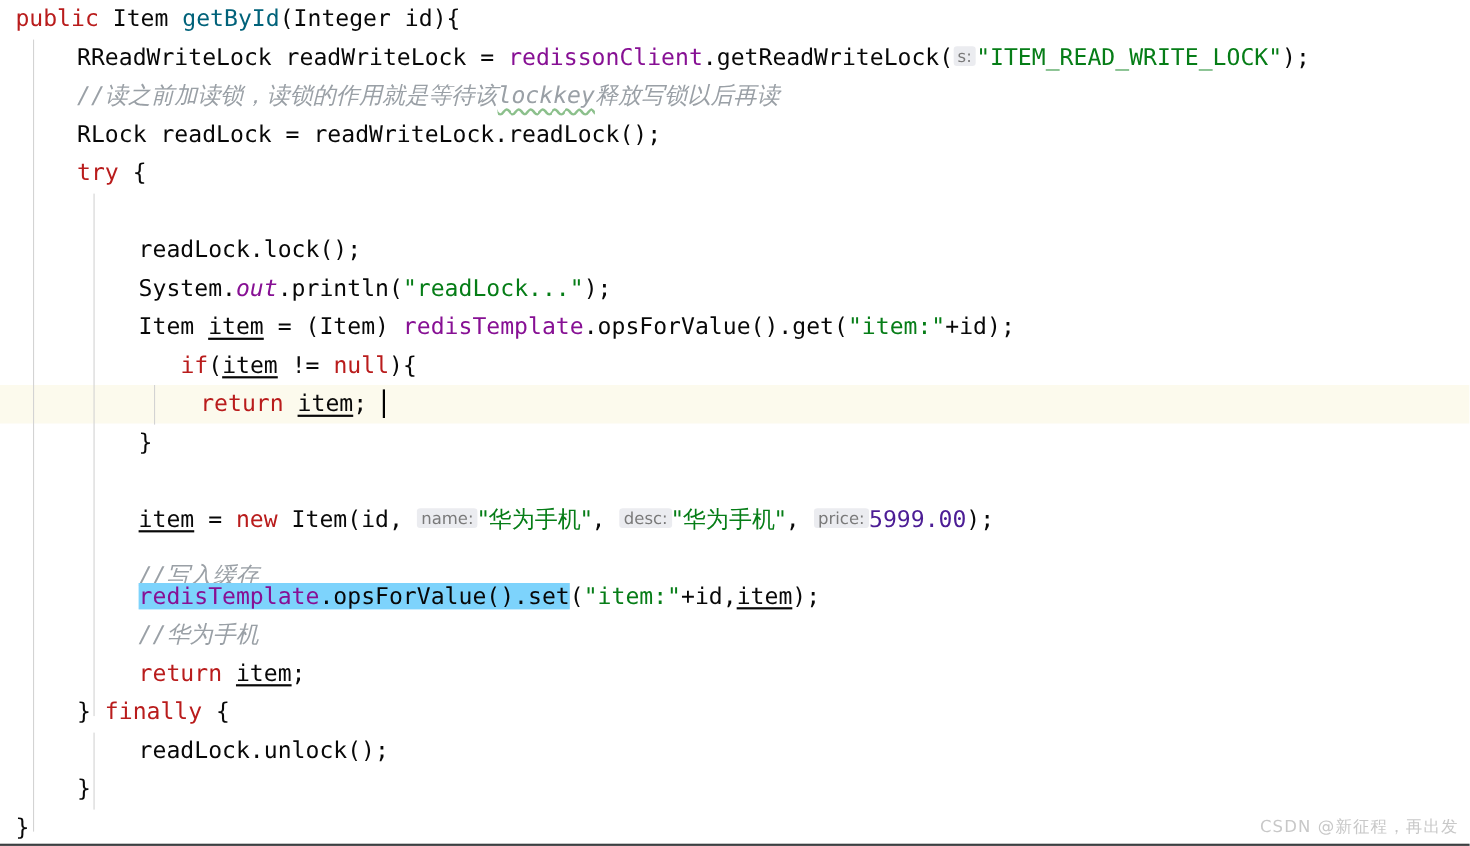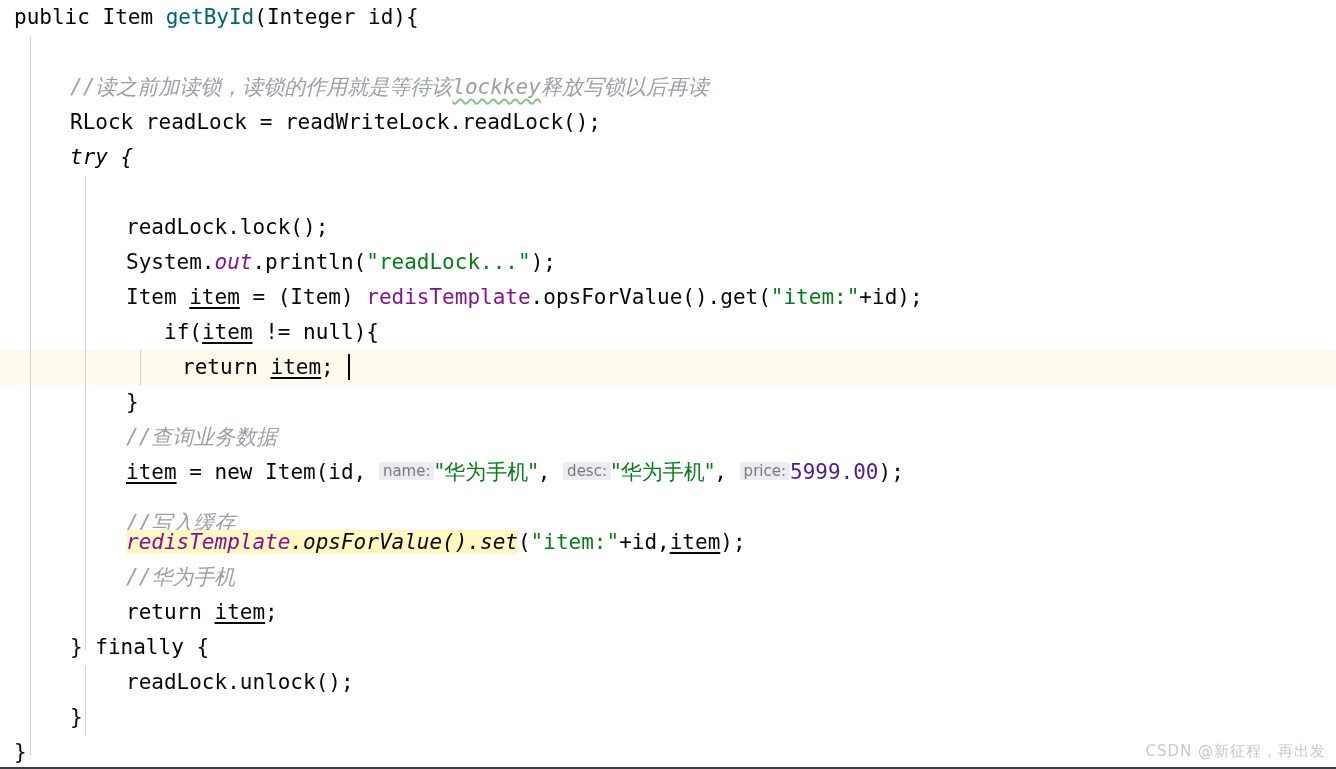--- a/index.html
+++ b/index.html
@@ -53,21 +53,21 @@
     white-space: pre;
     font-size: 21px;
     font-family: "DejaVu Sans Mono", "Liberation Mono", monospace;
     letter-spacing: 0px;
     color: #080808;
     z-index: 2;
   }
   .line .ind { display: inline-block; }
 
   
-  .kw      { color: #000000; text-align: right; }
+  .kw      { color: #b91c1c; text-align: right; }
   .type    { color: #080808; }
   .meth    { color: #00627a; }
   .field   { color: #871094; }
   .static  { color: #871094; font-style: italic; }
   .str     { color: #067d17; }
   .num     { color: #4c1d95; }
   .punc    { color: #080808; }
   .localvar{ color: #080808; text-decoration: underline; text-underline-offset: 3px; }
 
   
@@ -96,22 +96,21 @@
     font-family: "DejaVu Sans", "Liberation Sans", sans-serif;
     border-radius: 3px;
     padding: 1px 4px 1px 4px;
     line-height: 16px;
     vertical-align: 3px;
     letter-spacing: 0px;
   }
 
   
   .hl {
-    background: #fef9c3;
-    font-style: italic;
+    background: #7dd3fc;
   }
 
   
   .cjk {
     font-family: "DejaVu Sans", "Liberation Sans", sans-serif;
   }
 
   
   .caret {
     position: absolute;
@@ -141,42 +140,42 @@
 
   <div class="caret-line" style="top:350px;"></div>
 
   <div class="guide" style="left:30px;  top:36px;  height:720px;"></div>
   <div class="guide" style="left:85px;  top:176px; height:475px;"></div>
   <div class="guide" style="left:85px;  top:666px; height:70px;"></div>
   <div class="guide" style="left:140px; top:350px; height:36px;"></div>
 
   <div class="line" style="top:0px;"><span class="ind" style="width:14px;"></span><span class="kw">public</span><span class="type"> Item </span><span class="meth">getById</span><span class="punc">(Integer id){</span></div>
 
+  <div class="line" style="top:35px;"><span class="ind" style="width:70px;"></span><span class="type">RReadWriteLock readWriteLock = </span><span class="field">redissonClient</span><span class="punc">.getReadWriteLock(</span><span class="hint">s:</span><span class="str">"ITEM_READ_WRITE_LOCK"</span><span class="punc">);</span></div>
 
   <div class="line" style="top:70px;"><span class="ind" style="width:70px;"></span><span class="cmt">//</span><span class="cmt cmt-cn">读之前加读锁，读锁的作用就是等待该</span><span class="cmt typo">lockkey</span><span class="cmt cmt-cn">释放写锁以后再读</span></div>
 
   <div class="line" style="top:105px;"><span class="ind" style="width:70px;"></span><span class="type">RLock readLock = readWriteLock.readLock();</span></div>
 
-  <div class="line" style="top:140px;font-style:italic;"><span class="ind" style="width:70px;"></span><span class="kw">try</span><span class="punc"> {</span></div>
+  <div class="line" style="top:140px;"><span class="ind" style="width:70px;"></span><span class="kw">try</span><span class="punc"> {</span></div>
 
 
   <div class="line" style="top:210px;"><span class="ind" style="width:126px;"></span><span class="type">readLock.lock();</span></div>
 
   <div class="line" style="top:245px;"><span class="ind" style="width:126px;"></span><span class="type">System.</span><span class="static">out</span><span class="punc">.println(</span><span class="str">"readLock..."</span><span class="punc">);</span></div>
 
   <div class="line" style="top:280px;"><span class="ind" style="width:126px;"></span><span class="type">Item </span><span class="localvar">item</span><span class="punc"> = (Item) </span><span class="field">redisTemplate</span><span class="punc">.opsForValue().get(</span><span class="str">"item:"</span><span class="punc">+id);</span></div>
 
   <div class="line" style="top:315px;padding-left:38px;"><span class="ind" style="width:126px;"></span><span class="kw">if</span><span class="punc">(</span><span class="localvar">item</span><span class="punc"> != </span><span class="kw">null</span><span class="punc">){</span></div>
 
   <div class="line" style="top:350px;"><span class="ind" style="width:182px;"></span><span class="kw">return</span><span class="punc"> </span><span class="localvar">item</span><span class="punc">;</span></div>
   <div class="caret" style="left:348px; top:354px;"></div>
 
   <div class="line" style="top:385px;"><span class="ind" style="width:126px;"></span><span class="punc">}</span></div>
 
-  <div class="line" style="top:420px;"><span class="ind" style="width:126px;"></span><span class="cmt">//</span><span class="cmt cmt-cn">查询业务数据</span></div>
 
   <div class="line" style="top:455px;"><span class="ind" style="width:126px;"></span><span class="localvar">item</span><span class="punc"> = </span><span class="kw">new</span><span class="punc"> Item(id, </span><span class="hint">name:</span><span class="str cjk">"华为手机"</span><span class="punc">, </span><span class="hint">desc:</span><span class="str cjk">"华为手机"</span><span class="punc">, </span><span class="hint">price:</span><span class="num">5999.00</span><span class="punc">);</span></div>
 
   <div class="line" style="top:506px;"><span class="ind" style="width:126px;"></span><span class="cmt">//</span><span class="cmt cmt-cn">写入缓存</span></div>
 
   <div class="line" style="top:525px;"><span class="ind" style="width:126px;"></span><span class="hl"><span class="field">redisTemplate</span><span class="punc">.opsForValue().set</span></span><span class="punc">(</span><span class="str">"item:"</span><span class="punc">+id,</span><span class="localvar">item</span><span class="punc">);</span></div>
 
   <div class="line" style="top:560px;"><span class="ind" style="width:126px;"></span><span class="cmt">//</span><span class="cmt cmt-cn">华为手机</span></div>
 
   <div class="line" style="top:595px;"><span class="ind" style="width:126px;"></span><span class="kw">return</span><span class="punc"> </span><span class="localvar">item</span><span class="punc">;</span></div>

